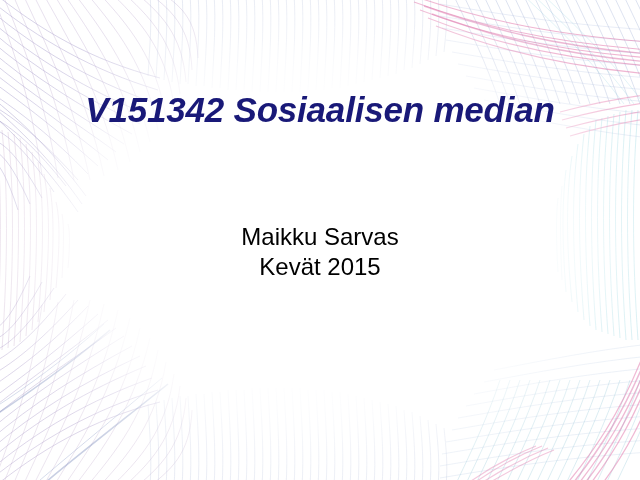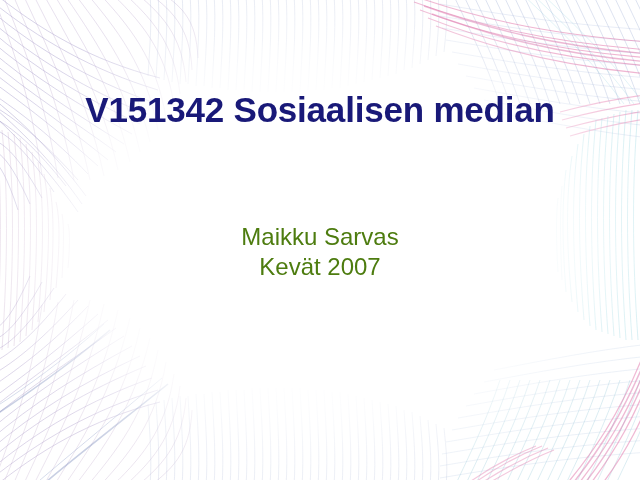--- a/index.html
+++ b/index.html
@@ -54,20 +54,21 @@
     box-sizing: border-box;
     position: absolute;
     top: 88px;
     left: 0;
     text-align: center;
     font-size: 35px;
     line-height: 44px;
     font-weight: bold;
     color: #191978;
     letter-spacing: -0.2px;
+    font-style: italic;
   }
 
   #subtitle {
     position: absolute;
     top: 222px;
     left: 0;
     width: 100%;
     text-align: center;
     font-size: 24px;
     line-height: 30px;
@@ -454,19 +455,19 @@
 
     <div id="center-mask"></div>
   </div>
 
   <div id="content">
 
     <h1 id="title" style="color: rgb(25, 25, 120);">
       <span style="display: block;">V151342 Sosiaalisen median</span>
     </h1>
 
-    <div id="subtitle" style="color: #4d7c0f;">
+    <div id="subtitle" style="color: #000000;">
       <span class="sub-line">Maikku Sarvas</span>
-      <span class="sub-line">Kevät 2007</span>
+      <span class="sub-line">Kevät 2015</span>
     </div>
 
   </div>
 </div>
 
 </body></html>

